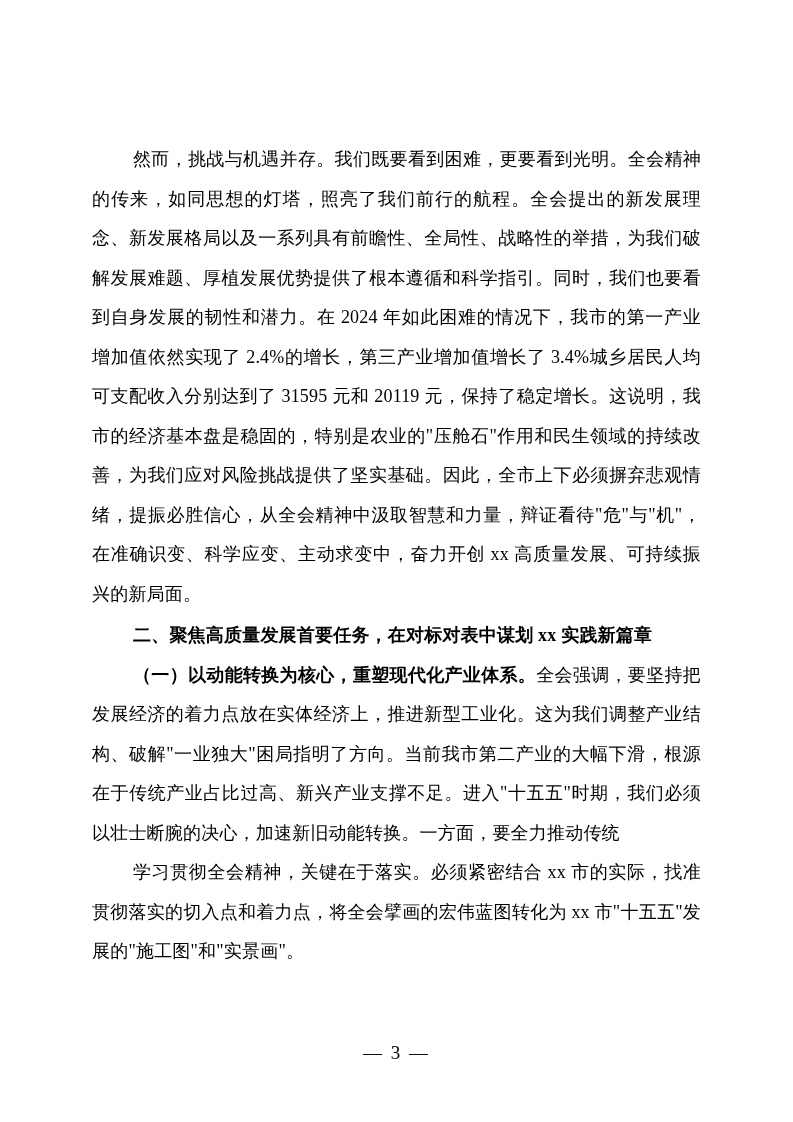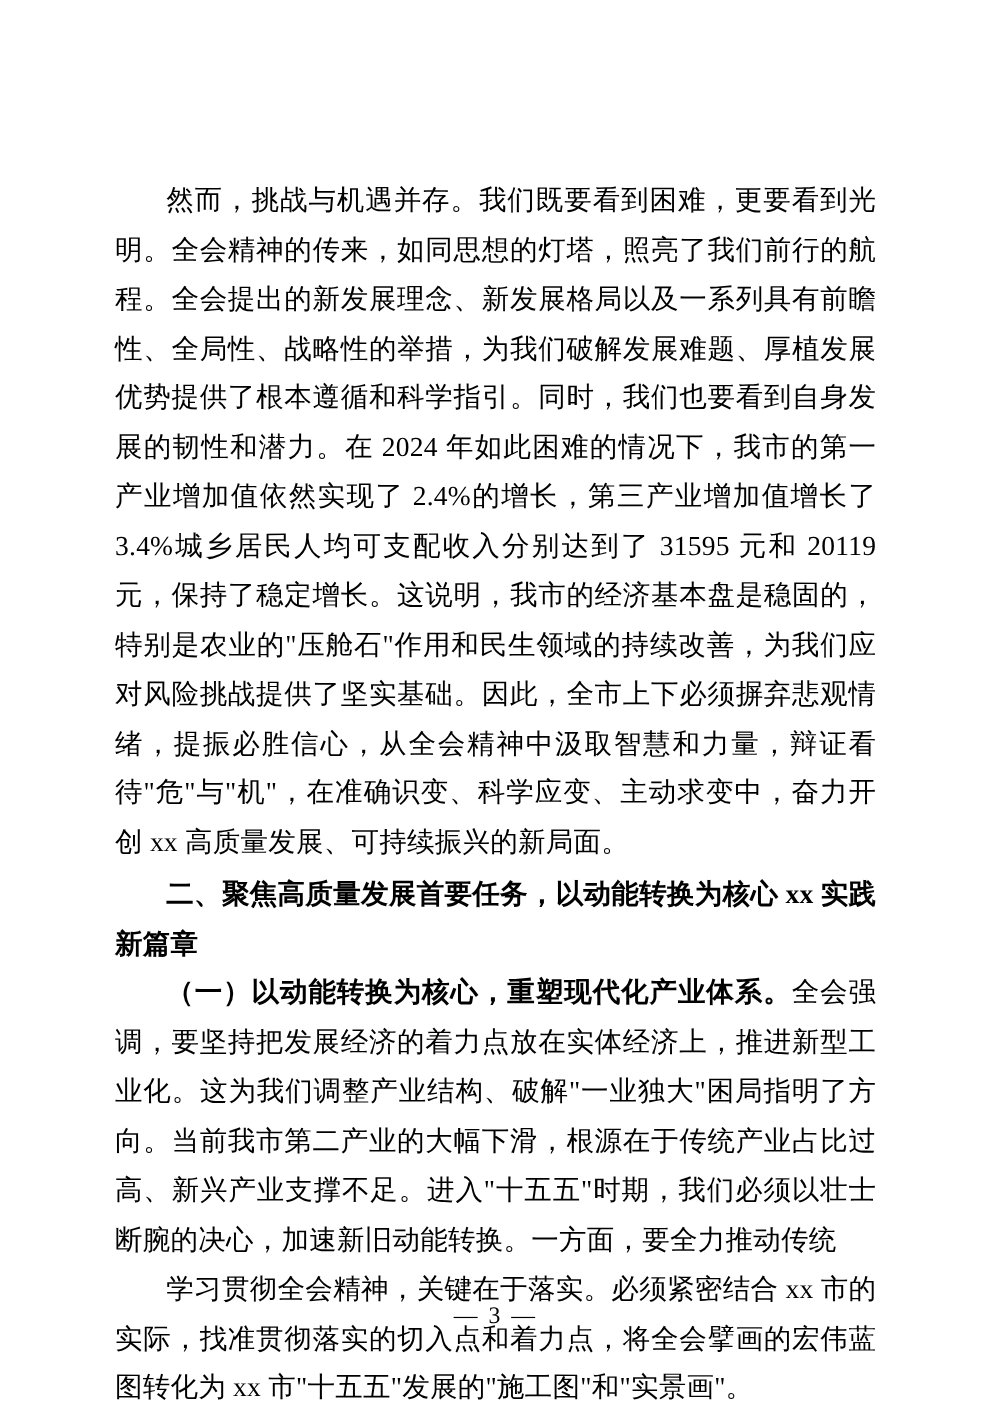--- a/index.html
+++ b/index.html
@@ -19,21 +19,21 @@
     width: 793px;
     height: 1122px;
     box-sizing: border-box;
     padding: 140px 92px 0 92px;
   }
   .doc-body {
     width: 609px;
   }
   p {
     margin: 0;
-    font-size: 22px;
+    font-size: 18px;
     line-height: 39.5px;
     text-align: justify;
     text-justify: inter-ideograph;
     letter-spacing: 0.2px;
   }
   p.indent {
     text-indent: 41px;
   }
   p.heading {
     font-weight: bold;
@@ -60,21 +60,21 @@
 </head>
 <body>
 
 <div class="page">
   <div class="doc-body">
 
     <p class="indent">然而，挑战与机遇并存。我们既要看到困难，更要看到光明。全会精神的传来，如同思想的灯塔，照亮了我们前行的航程。全会提出的新发展理念、新发展格局以及一系列具有前瞻性、全局性、战略性的举措，为我们破解发展难题、厚植发展优势提供了根本遵循和科学指引。同时，我们也要看到自身发展的韧性和潜力。在 2024 年如此困难的情况下，我市的第一产业增加值依然实现了 2.4%的增长，第三产业增加值增长了 3.4%城乡居民人均可支配收入分别达到了 31595 元和 20119 元，保持了稳定增长。这说明，我市的经济基本盘是稳固的，特别是农业的"压舱石"作用和民生领域的持续改善，为我们应对风险挑战提供了坚实基础。因此，全市上下必须摒弃悲观情绪，提振必胜信心，从全会精神中汲取智慧和力量，辩证看待"危"与"机"，在准确识变、科学应变、主动求变中，奋力开创 xx 高质量发展、可持续振兴的新局面。</p>
 
     <div class="para-gap"></div>
 
-    <p class="heading">二、聚焦高质量发展首要任务，以动能转换为核心 xx 实践新篇章</p>
+    <p class="heading">二、聚焦高质量发展首要任务，在对标对表中谋划 xx 实践新篇章</p>
 
     <p class="indent"><span class="bold-run">（一）以动能转换为核心，重塑现代化产业体系。</span><span>全会强调，要坚持把发展经济的着力点放在实体经济上，推进新型工业化。这为我们调整产业结构、破解"一业独大"困局指明了方向。当前我市第二产业的大幅下滑，根源在于传统产业占比过高、新兴产业支撑不足。进入"十五五"时期，我们必须以壮士断腕的决心，加速新旧动能转换。一方面，要全力推动传统</span></p>
 
     <p class="indent">学习贯彻全会精神，关键在于落实。必须紧密结合 xx 市的实际，找准贯彻落实的切入点和着力点，将全会擘画的宏伟蓝图转化为 xx 市"十五五"发展的"施工图"和"实景画"。</p>
 
   </div>
 
   <div class="page-number">— 3 —</div>
 </div>
 

